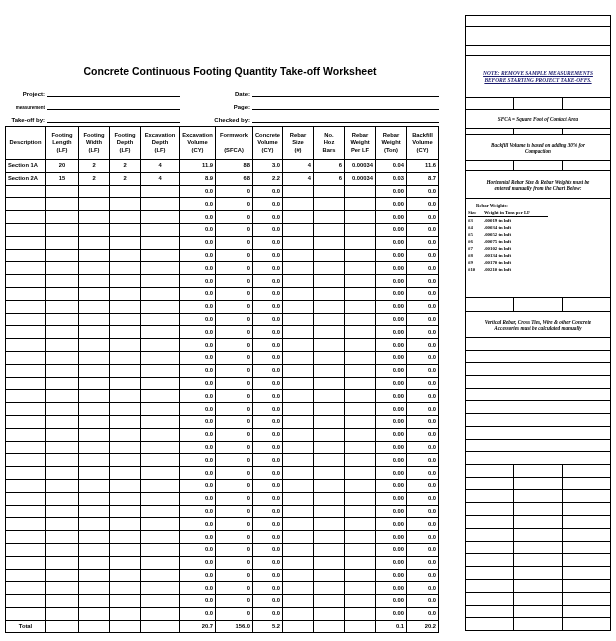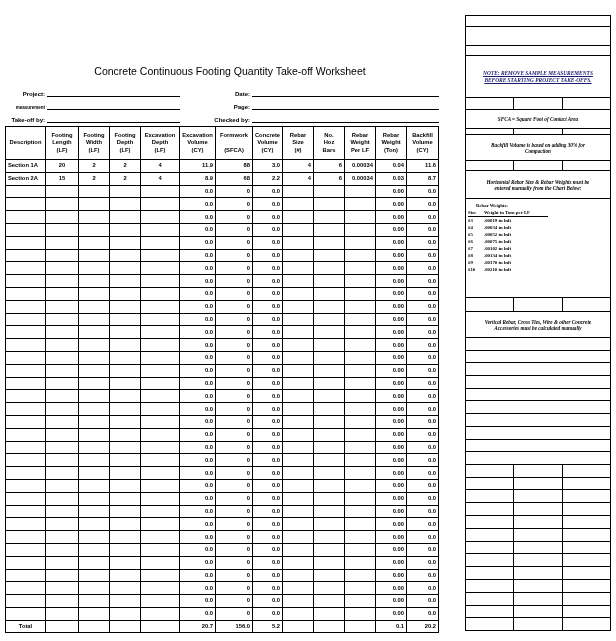--- a/index.html
+++ b/index.html
@@ -1,19 +1,19 @@
 <!DOCTYPE html>
 <html><head>
 <meta charset="utf-8">
 <style>
   html, body { margin: 0; padding: 0; background: #ffffff; }
   body { width: 616px; height: 641px; position: relative; overflow: hidden;
          font-family: "Liberation Sans", sans-serif; color: #000; }
   .title { position: absolute; left: 0; width: 460px; top: 65px; text-align: center;
-           font-weight: normal; font-size: 10.5px; }
+           font-weight: bold; font-size: 10.5px; }
   .field { position: absolute; font-weight: bold; font-size: 6px; display: flex; align-items: flex-end; }
   .field .lbl { text-align: right; padding-right: 2px; }
   .field .line { border-bottom: 1px solid #000; height: 8px; }
   .f-small .lbl { font-size: 4.5px; }
 
   table.main { position: absolute; left: 5px; top: 126px; border-collapse: collapse;
                table-layout: fixed; width: 433px; }
   table.main td, table.main th { border: 1px solid #000; padding: 0 2px; font-size: 5.8px;
                font-weight: bold; height: 11.8px; line-height: 11px; overflow: hidden; white-space: nowrap; }
   table.main th { height: 32px; line-height: 7.6px; text-align: center; white-space: normal; padding: 0 1px; }

